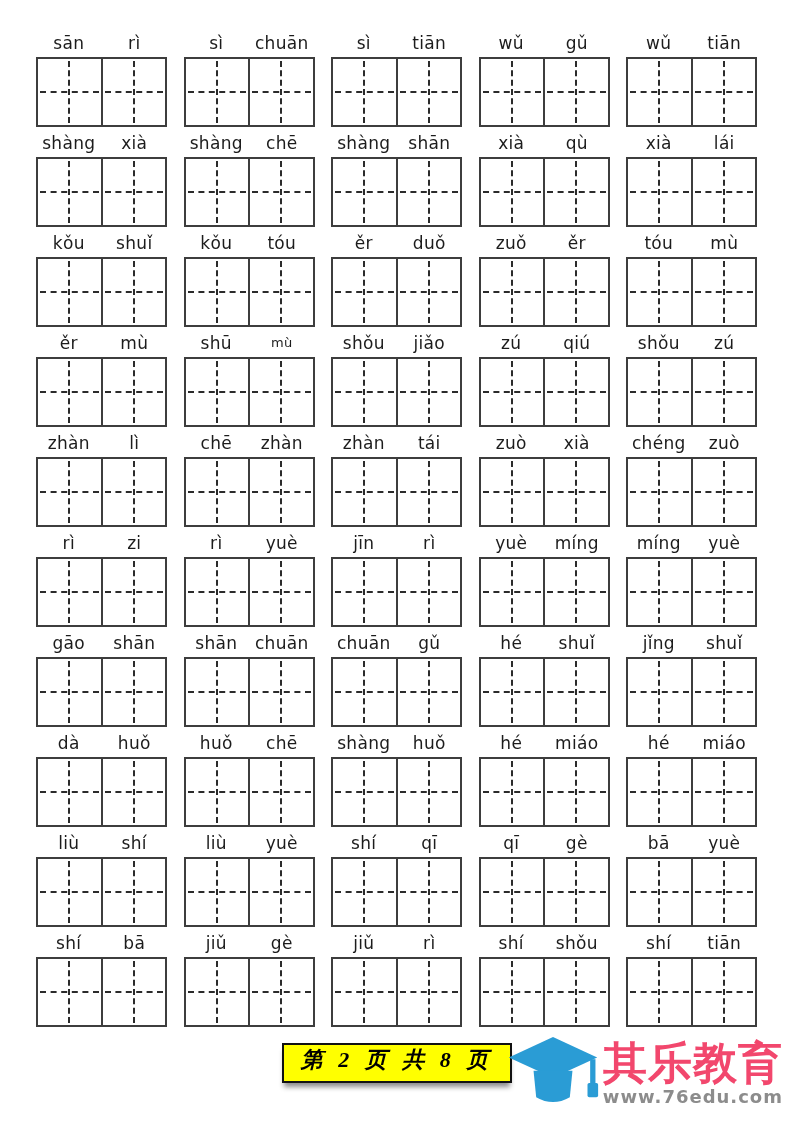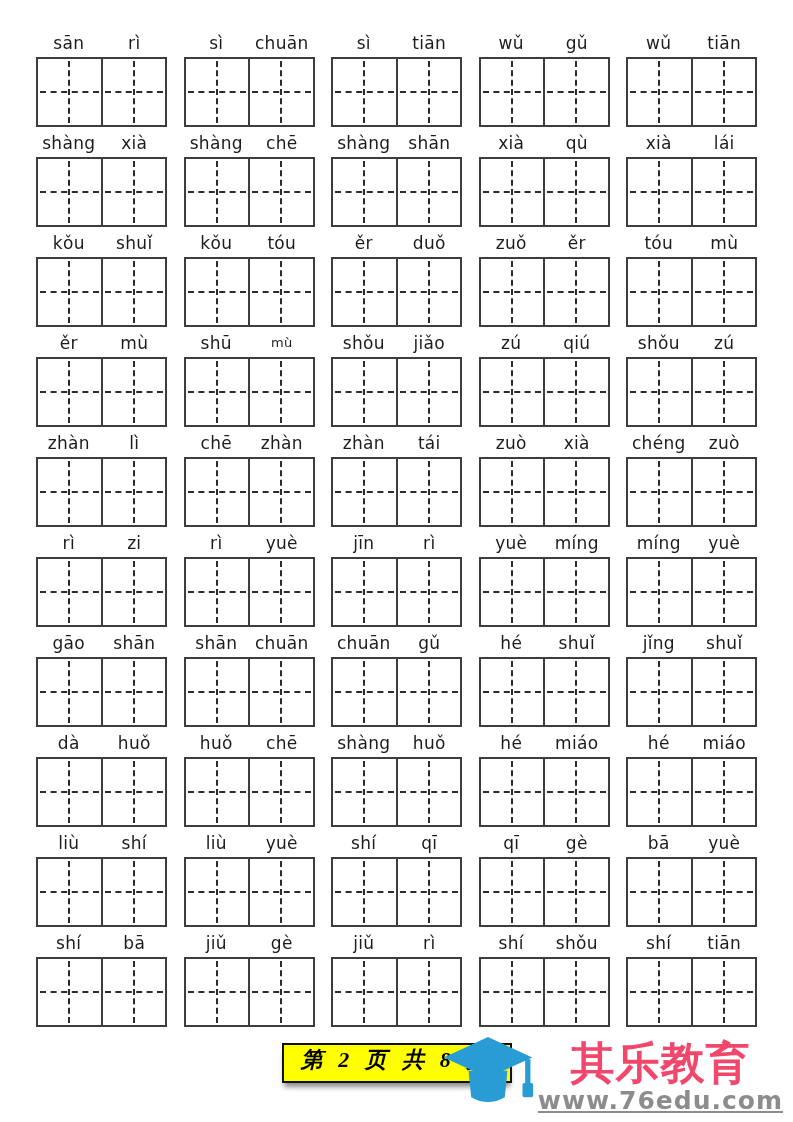--- a/index.html
+++ b/index.html
@@ -36,23 +36,22 @@
   }
   .logo{
     position:absolute;right:10px;top:1034px;display:flex;align-items:flex-start;gap:4px;
   }
   .brand-col{display:flex;flex-direction:column;align-items:center;padding-top:6px;}
   .brand{
     font-size:44px;font-weight:bold;color:#f2476d;letter-spacing:1px;line-height:1.05;
     font-family:"DejaVu Sans", sans-serif;
   }
   .website{
-    font-size:25px;font-weight:bold;color:#8c8c8c;letter-spacing:1px;line-height:1.2;
+    font-size:18px;font-weight:bold;color:#8c8c8c;letter-spacing:1px;line-height:1.2;
     font-family:"DejaVu Sans", sans-serif;
-    text-decoration:underline;
   }
 </style>
 </head>
 <body>
 
 <div class="sheet">
 
   <div class="row">
     <div class="g">
         <div class="py">

